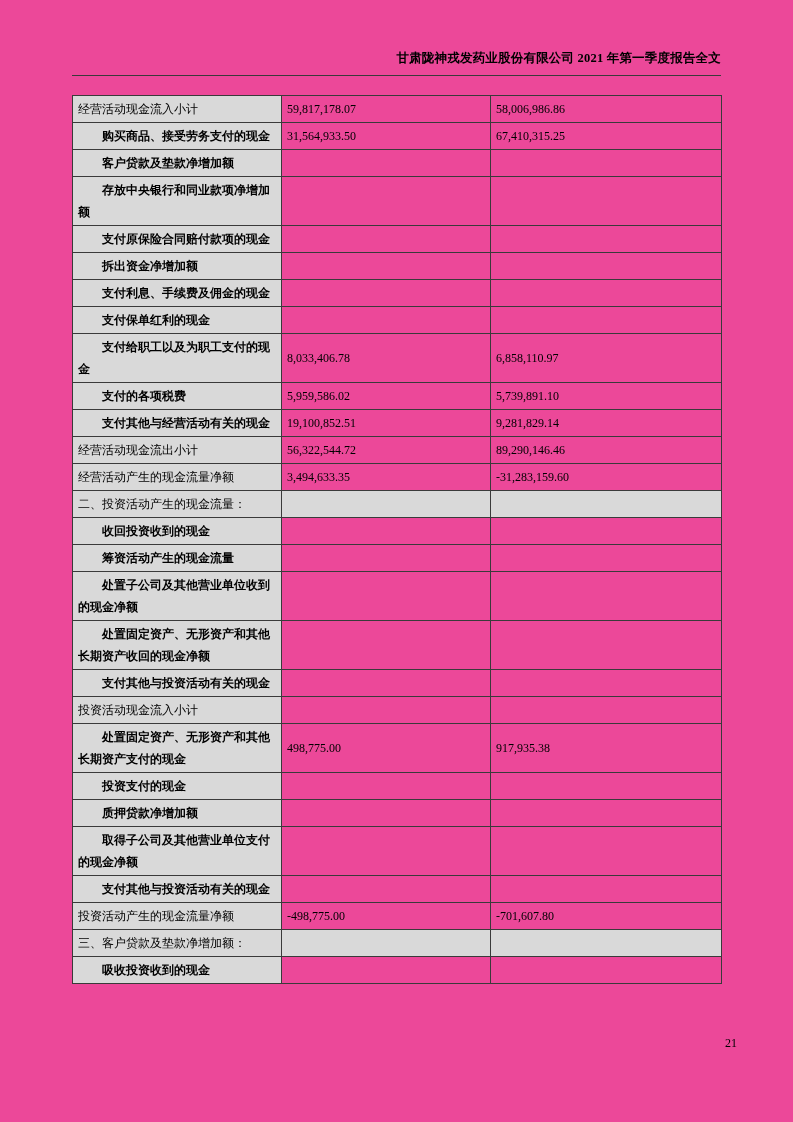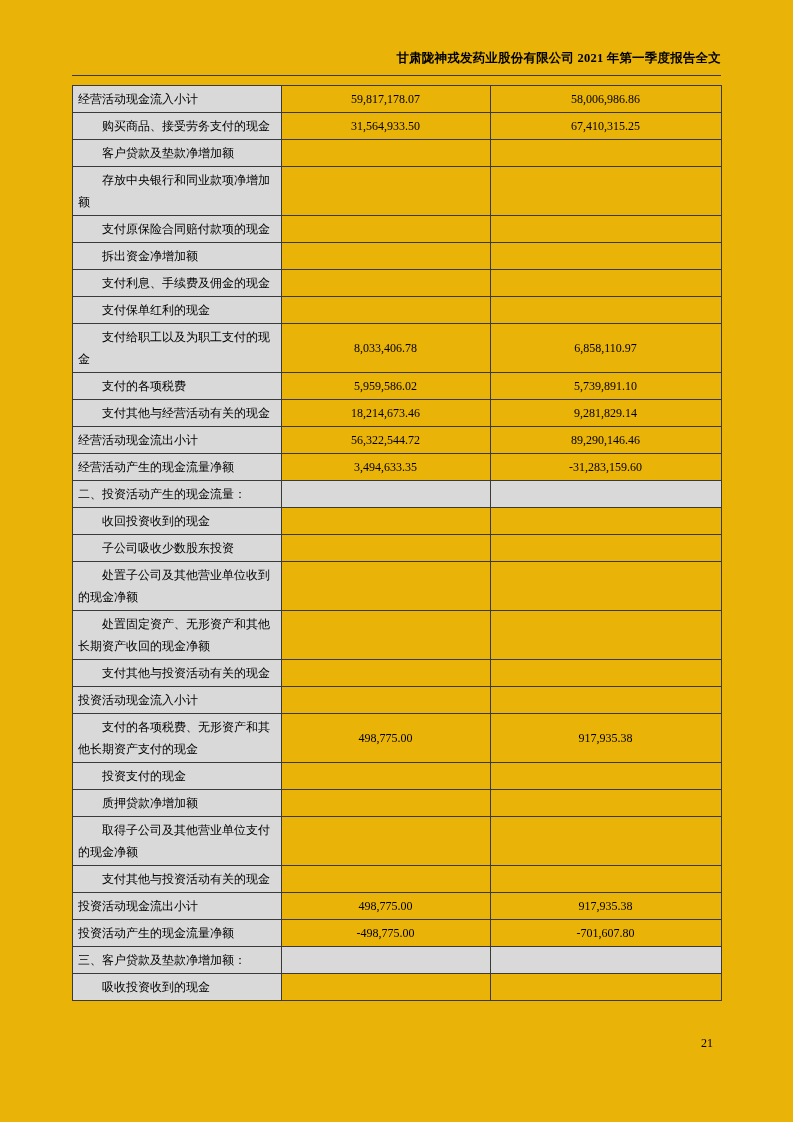--- a/index.html
+++ b/index.html
@@ -5,65 +5,65 @@
   * { box-sizing: border-box; }
   html, body { margin: 0; padding: 0; }
   body {
     font-family: "Liberation Serif", "DejaVu Serif", serif;
     background: #e8e8e8;
   }
   .page {
     position: relative;
     width: 793px;
     height: 1122px;
-    background: #eab308;
+    background: #ec4899;
     margin: 0 auto;
     overflow: hidden;
     color: #000;
   }
   .header {
     position: absolute;
     left: 72px;
     top: 50px;
     width: 649px;
     text-align: right;
     font-size: 12.5px;
     font-weight: bold;
     letter-spacing: 0.2px;
     padding-bottom: 8px;
     border-bottom: 1px solid var(--border-color, #000);
   }
   table.cashflow {
     position: absolute;
     left: 72px;
-    top: 85px;
+    top: 95px;
     width: 649px;
     border-collapse: collapse;
     table-layout: fixed;
     font-size: 12px;
   }
   table.cashflow td {
     border: 1px solid var(--border-color, #000);
     vertical-align: middle;
     line-height: 22px;
     padding: 2px 6px 2px 5px;
     overflow: hidden;
     word-break: break-all;
   }
   td.label {
     background: var(--cell-gray, #d9d9d9);
     text-align: left;
     padding: 2px 4px 2px 5px;
   }
-  td.label.indent { text-indent: 24px; }
+  td.label.indent { text-indent: 24px; font-weight: bold; }
   tr.section td { background: var(--cell-gray, #d9d9d9); margin-left: 48px; }
-  td.val { text-align: center; }
+  td.val { text-align: left; }
   .pageno {
     position: absolute;
-    right: 80px;
+    right: 56px;
     top: 1036px;
     font-size: 12px;
   }
 </style>
 </head>
 <body>
 
 <div class="page">
 
   <div class="header">
@@ -122,21 +122,21 @@
           <td class="val">8,033,406.78</td>
           <td class="val">6,858,110.97</td>
         </tr>
         <tr>
           <td class="label indent">支付的各项税费</td>
           <td class="val">5,959,586.02</td>
           <td class="val">5,739,891.10</td>
         </tr>
         <tr>
           <td class="label indent">支付其他与经营活动有关的现金</td>
-          <td class="val">18,214,673.46</td>
+          <td class="val">19,100,852.51</td>
           <td class="val">9,281,829.14</td>
         </tr>
         <tr>
           <td class="label">经营活动现金流出小计</td>
           <td class="val">56,322,544.72</td>
           <td class="val">89,290,146.46</td>
         </tr>
         <tr>
           <td class="label">经营活动产生的现金流量净额</td>
           <td class="val">3,494,633.35</td>
@@ -146,21 +146,21 @@
           <td class="label">二、投资活动产生的现金流量：</td>
           <td class="val"></td>
           <td class="val"></td>
         </tr>
         <tr>
           <td class="label indent">收回投资收到的现金</td>
           <td class="val"></td>
           <td class="val"></td>
         </tr>
         <tr>
-          <td class="label indent">子公司吸收少数股东投资</td>
+          <td class="label indent">筹资活动产生的现金流量</td>
           <td class="val"></td>
           <td class="val"></td>
         </tr>
         <tr>
           <td class="label indent">处置子公司及其他营业单位收到的现金净额</td>
           <td class="val"></td>
           <td class="val"></td>
         </tr>
         <tr>
           <td class="label indent">处置固定资产、无形资产和其他长期资产收回的现金净额</td>
@@ -171,21 +171,21 @@
           <td class="label indent">支付其他与投资活动有关的现金</td>
           <td class="val"></td>
           <td class="val"></td>
         </tr>
         <tr>
           <td class="label">投资活动现金流入小计</td>
           <td class="val"></td>
           <td class="val"></td>
         </tr>
         <tr>
-          <td class="label indent">支付的各项税费、无形资产和其他长期资产支付的现金</td>
+          <td class="label indent">处置固定资产、无形资产和其他长期资产支付的现金</td>
           <td class="val">498,775.00</td>
           <td class="val">917,935.38</td>
         </tr>
         <tr>
           <td class="label indent">投资支付的现金</td>
           <td class="val"></td>
           <td class="val"></td>
         </tr>
         <tr>
           <td class="label indent">质押贷款净增加额</td>
@@ -194,25 +194,20 @@
         </tr>
         <tr>
           <td class="label indent">取得子公司及其他营业单位支付的现金净额</td>
           <td class="val"></td>
           <td class="val"></td>
         </tr>
         <tr>
           <td class="label indent">支付其他与投资活动有关的现金</td>
           <td class="val"></td>
           <td class="val"></td>
-        </tr>
-        <tr>
-          <td class="label">投资活动现金流出小计</td>
-          <td class="val">498,775.00</td>
-          <td class="val">917,935.38</td>
         </tr>
         <tr>
           <td class="label">投资活动产生的现金流量净额</td>
           <td class="val">-498,775.00</td>
           <td class="val">-701,607.80</td>
         </tr>
         <tr class="section">
           <td class="label">三、客户贷款及垫款净增加额：</td>
           <td class="val"></td>
           <td class="val"></td>

